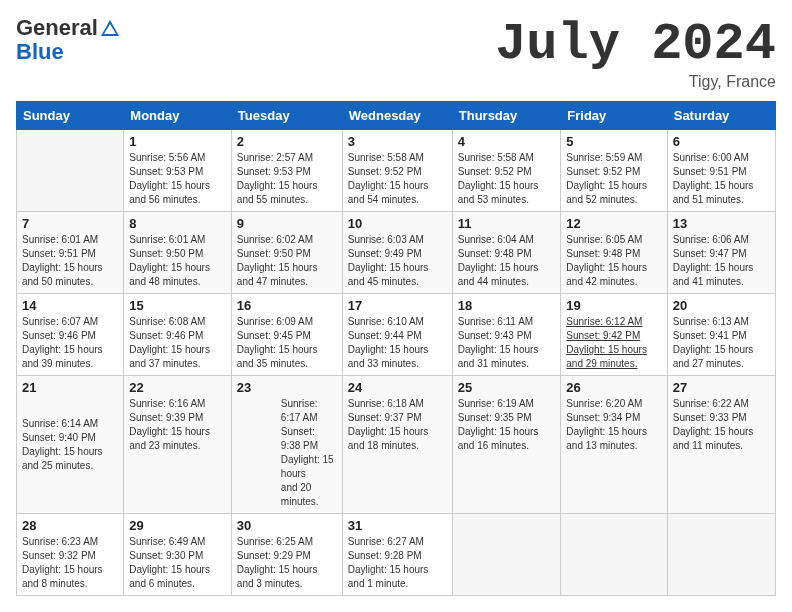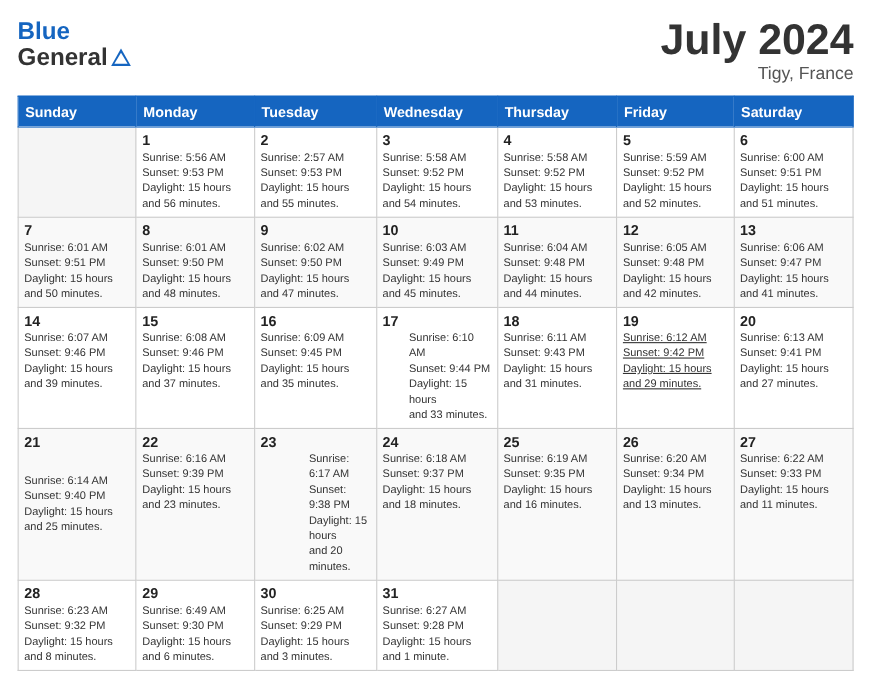--- a/index.html
+++ b/index.html
@@ -17,24 +17,25 @@
       margin-bottom: 10px;
     }
     .logo {
       display: flex;
       align-items: center;
     }
     .title-block {
       text-align: right;
     }
     .title-month {
-      font-size: 39px;
+      font-size: 52px;
       font-weight: bold;
       color: #333;
       line-height: 1.1;
+      font-family: Liberation Mono, monospace;
     }
     .title-location {
       font-size: 16px;
       color: #555;
       text-align: right;
     }
     table {
       width: 100%;
       border-collapse: collapse;
       font-size: 11px;
@@ -79,27 +80,27 @@
     td.empty-cell {
       background: #f5f5f5;
     }
   </style>
 </head>
 <body>
 
 <div class="header">
   <div class="logo">
     <div>
-      <div style="font-size:22px;font-weight:bold;color:#1565c0;line-height:1.1;">Blue</div>
       <div style="font-size:22px;font-weight:bold;line-height:1.1;">
         <span style="color:#333;">General</span><svg width="22" height="22" viewBox="0 0 22 22" style="vertical-align:middle;margin:0 1px;" xmlns="http://www.w3.org/2000/svg">
             <polygon points="11,2 20,18 2,18" fill="#1565c0"></polygon>
             <polygon points="11,6 17,16 5,16" fill="#fff"></polygon>
           </svg>
       </div>
+      <div style="font-size:22px;font-weight:bold;color:#1565c0;line-height:1.1;">Blue</div>
     </div>
   </div>
   <div class="title-block">
     <div class="title-month">July 2024</div>
     <div class="title-location">Tigy, France</div>
   </div>
 </div>
 
 <table>
   <thead>
@@ -227,21 +228,21 @@
         </td>
         <td>
           <span class="day-num">16</span>
           <div class="day-info" style="white-space: pre-line;">Sunrise: 6:09 AM
 Sunset: 9:45 PM
 Daylight: 15 hours
 and 35 minutes.</div>
         </td>
         <td>
           <span class="day-num">17</span>
-          <div class="day-info" style="white-space: pre-line; margin-left: 24px;">Sunrise: 6:10 AM
+          <div class="day-info" style="white-space: pre-line;">Sunrise: 6:10 AM
 Sunset: 9:44 PM
 Daylight: 15 hours
 and 33 minutes.</div>
         </td>
         <td>
           <span class="day-num">18</span>
           <div class="day-info" style="white-space: pre-line;">Sunrise: 6:11 AM
 Sunset: 9:43 PM
 Daylight: 15 hours
 and 31 minutes.</div>

